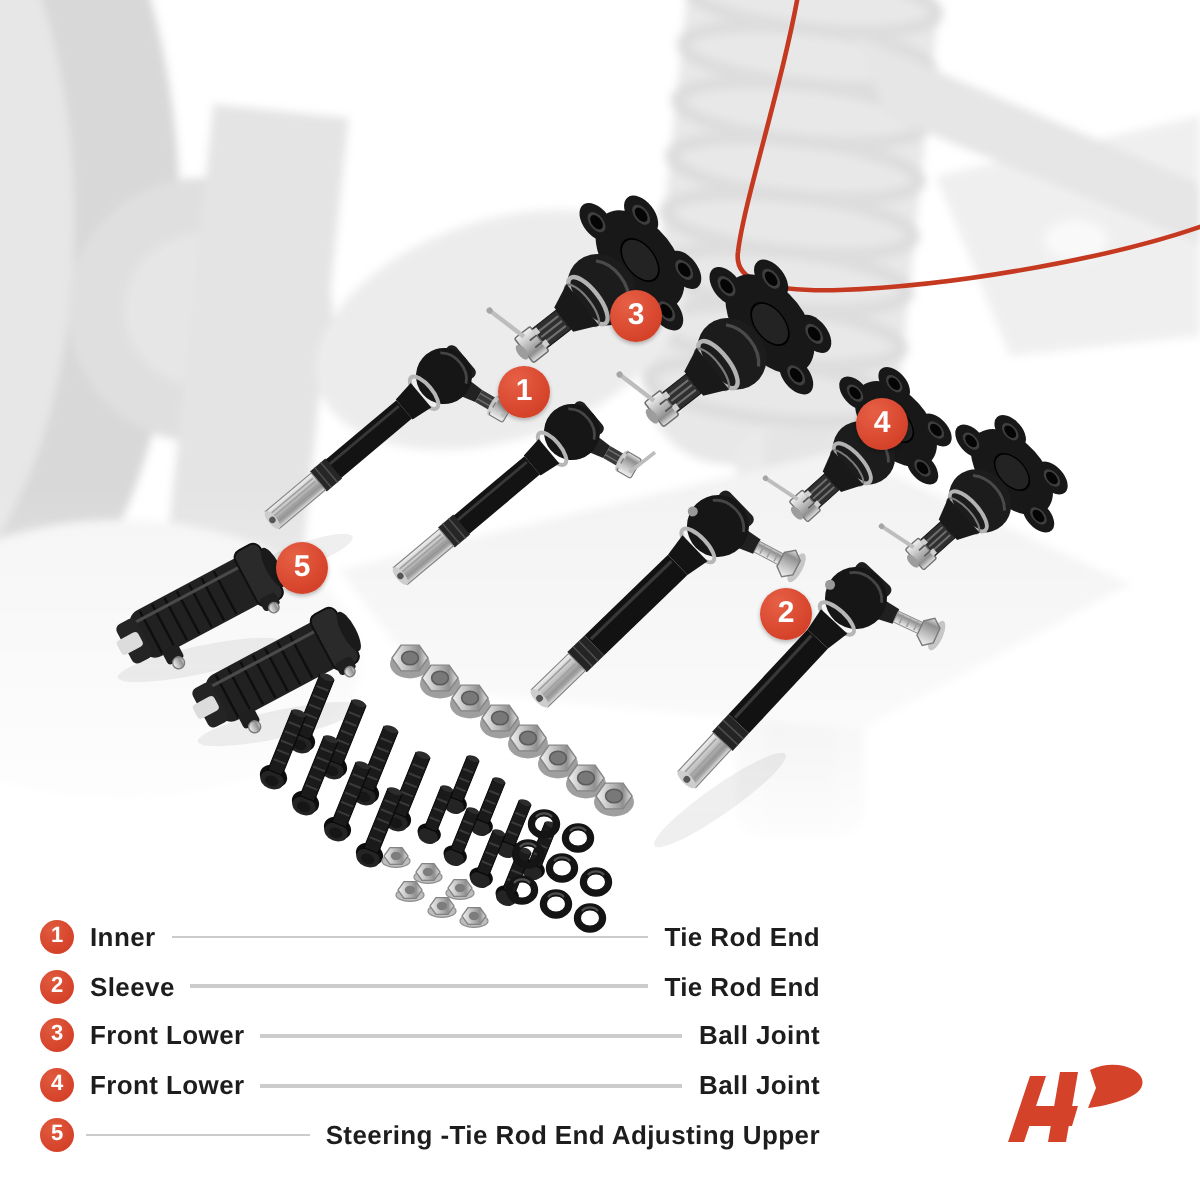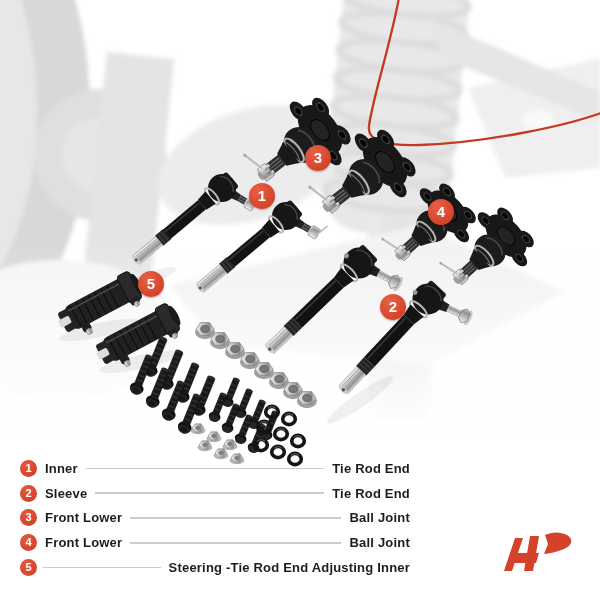--- a/index.html
+++ b/index.html
@@ -341,21 +341,21 @@
     <div class="legend-row">
       <div class="legend-badge">4</div>
       <span class="legend-left">Front Lower</span>
       <div class="legend-line"></div>
       <span class="legend-right">Ball Joint</span>
     </div>
     <div class="legend-row">
       <div class="legend-badge">5</div>
       <span class="legend-left"></span>
       <div class="legend-line"></div>
-      <span class="legend-right">Steering -Tie Rod End Adjusting Inner</span>
+      <span class="legend-right">Steering -Tie Rod End Adjusting Upper</span>
     </div>
   </div>
 
   <svg class="logo" width="97" height="52" viewBox="0 0 97 52" aria-hidden="true">
     <path fill="currentColor" d="M17,45 L28,12 L36,12 L25,45 Z"></path>
     <path fill="currentColor" d="M27,27 L52,27 L49,37 L24,37 Z"></path>
     <path fill="currentColor" d="M43,10 L52,10 L46,45 L37,45 Z"></path>
     <path fill="currentColor" d="M58,9 C65,5.5 74,5.5 80,9 C86,12.5 86,19 78,22.5 C70,26 62,27.5 57,28 L61,18 Z"></path>
   </svg>
 

